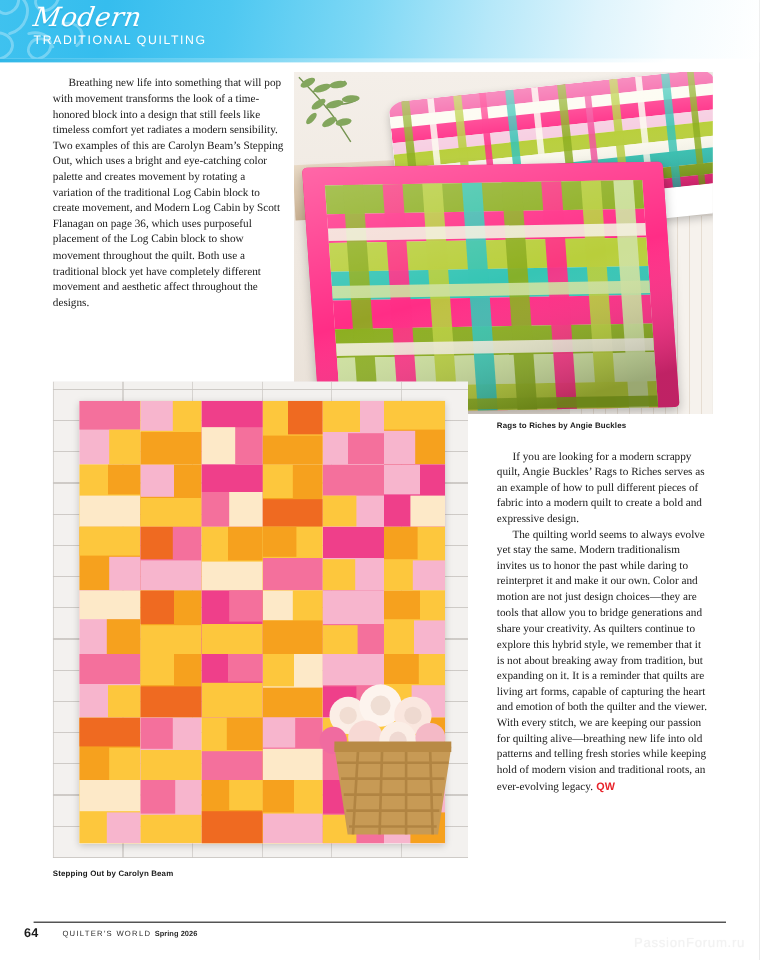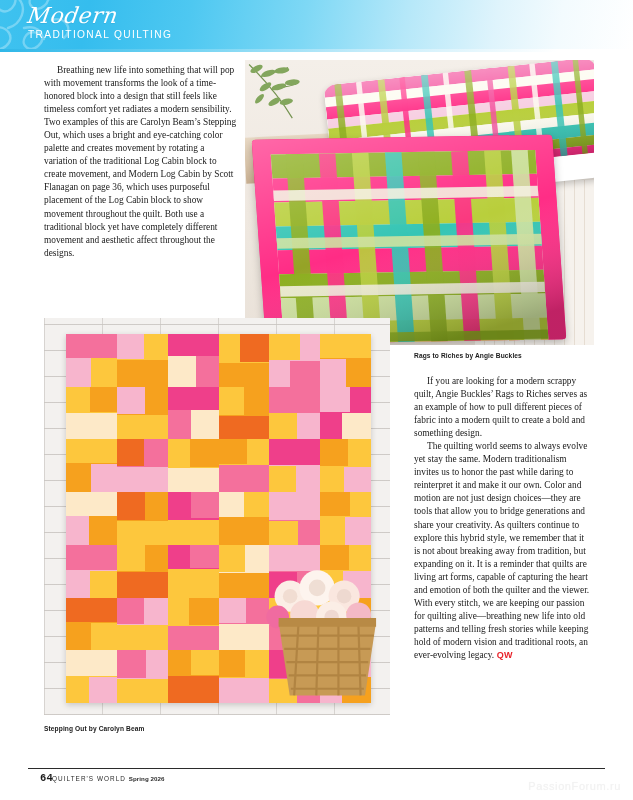--- a/index.html
+++ b/index.html
@@ -127,22 +127,22 @@
 
   
   .footer-rule {
     position: absolute;
     left: 28px; top: 768px;
     width: 577px; height: 1px;
     background: #2b2b2b;
   }
   .folio {
     position: absolute;
-    left: 40px; top: 772px;
-    font-family: Liberation Mono, monospace;
+    left: 20px; top: 772px;
+    font-family: Liberation Sans, sans-serif;
     font-weight: 700;
     font-size: 10.5px;
     color: #1a1a1a;
     letter-spacing: .2px;
     text-align: center;
   }
   .folio-title {
     position: absolute;
     left: 52px; top: 775px;
     font-family: "Liberation Sans", sans-serif;
@@ -612,21 +612,21 @@
     </div>
   </div>
 
   <div class="caption cap-bottom">Stepping Out by Carolyn Beam</div>
 
   <div class="col col-left">
     <p>Breathing new life into something that will pop with movement transforms the look of a time-honored block into a design that still feels like timeless comfort yet radiates a modern sensibility. Two examples of this are Carolyn Beam’s Stepping Out, which uses a bright and eye-catching color palette and creates movement by rotating a variation of the traditional Log Cabin block to create movement, and Modern Log Cabin by Scott Flanagan on page 36, which uses purposeful placement of the Log Cabin block to show movement throughout the quilt. Both use a traditional block yet have completely different movement and aesthetic affect throughout the designs.</p>
   </div>
 
   <div class="col col-right">
-    <p>If you are looking for a modern scrappy quilt, Angie Buckles’ Rags to Riches serves as an example of how to pull different pieces of fabric into a modern quilt to create a bold and something design.</p>
+    <p>If you are looking for a modern scrappy quilt, Angie Buckles’ Rags to Riches serves as an example of how to pull different pieces of fabric into a modern quilt to create a bold and expressive design.</p>
     <p><span>The quilting world seems to always evolve yet stay the same. Modern traditionalism invites us to honor the past while daring to reinterpret it and make it our own. Color and motion are not just design choices—they are tools that allow you to bridge generations and share your creativity. As quilters continue to explore this hybrid style, we remember that it is not about breaking away from tradition, but expanding on it. It is a reminder that quilts are living art forms, capable of capturing the heart and emotion of both the quilter and the viewer. With every stitch, we are keeping our passion for quilting alive—breathing new life into old patterns and telling fresh stories while keeping hold of modern vision and traditional roots, an ever-evolving legacy.</span><span class="qw-mark"> QW</span></p>
   </div>
 
   <div class="footer-rule"></div>
   <div class="folio">64</div>
   <div class="folio-title">
     <span>QUILTER'S WORLD</span>
     <span class="folio-issue">Spring 2026</span>
   </div>
 

